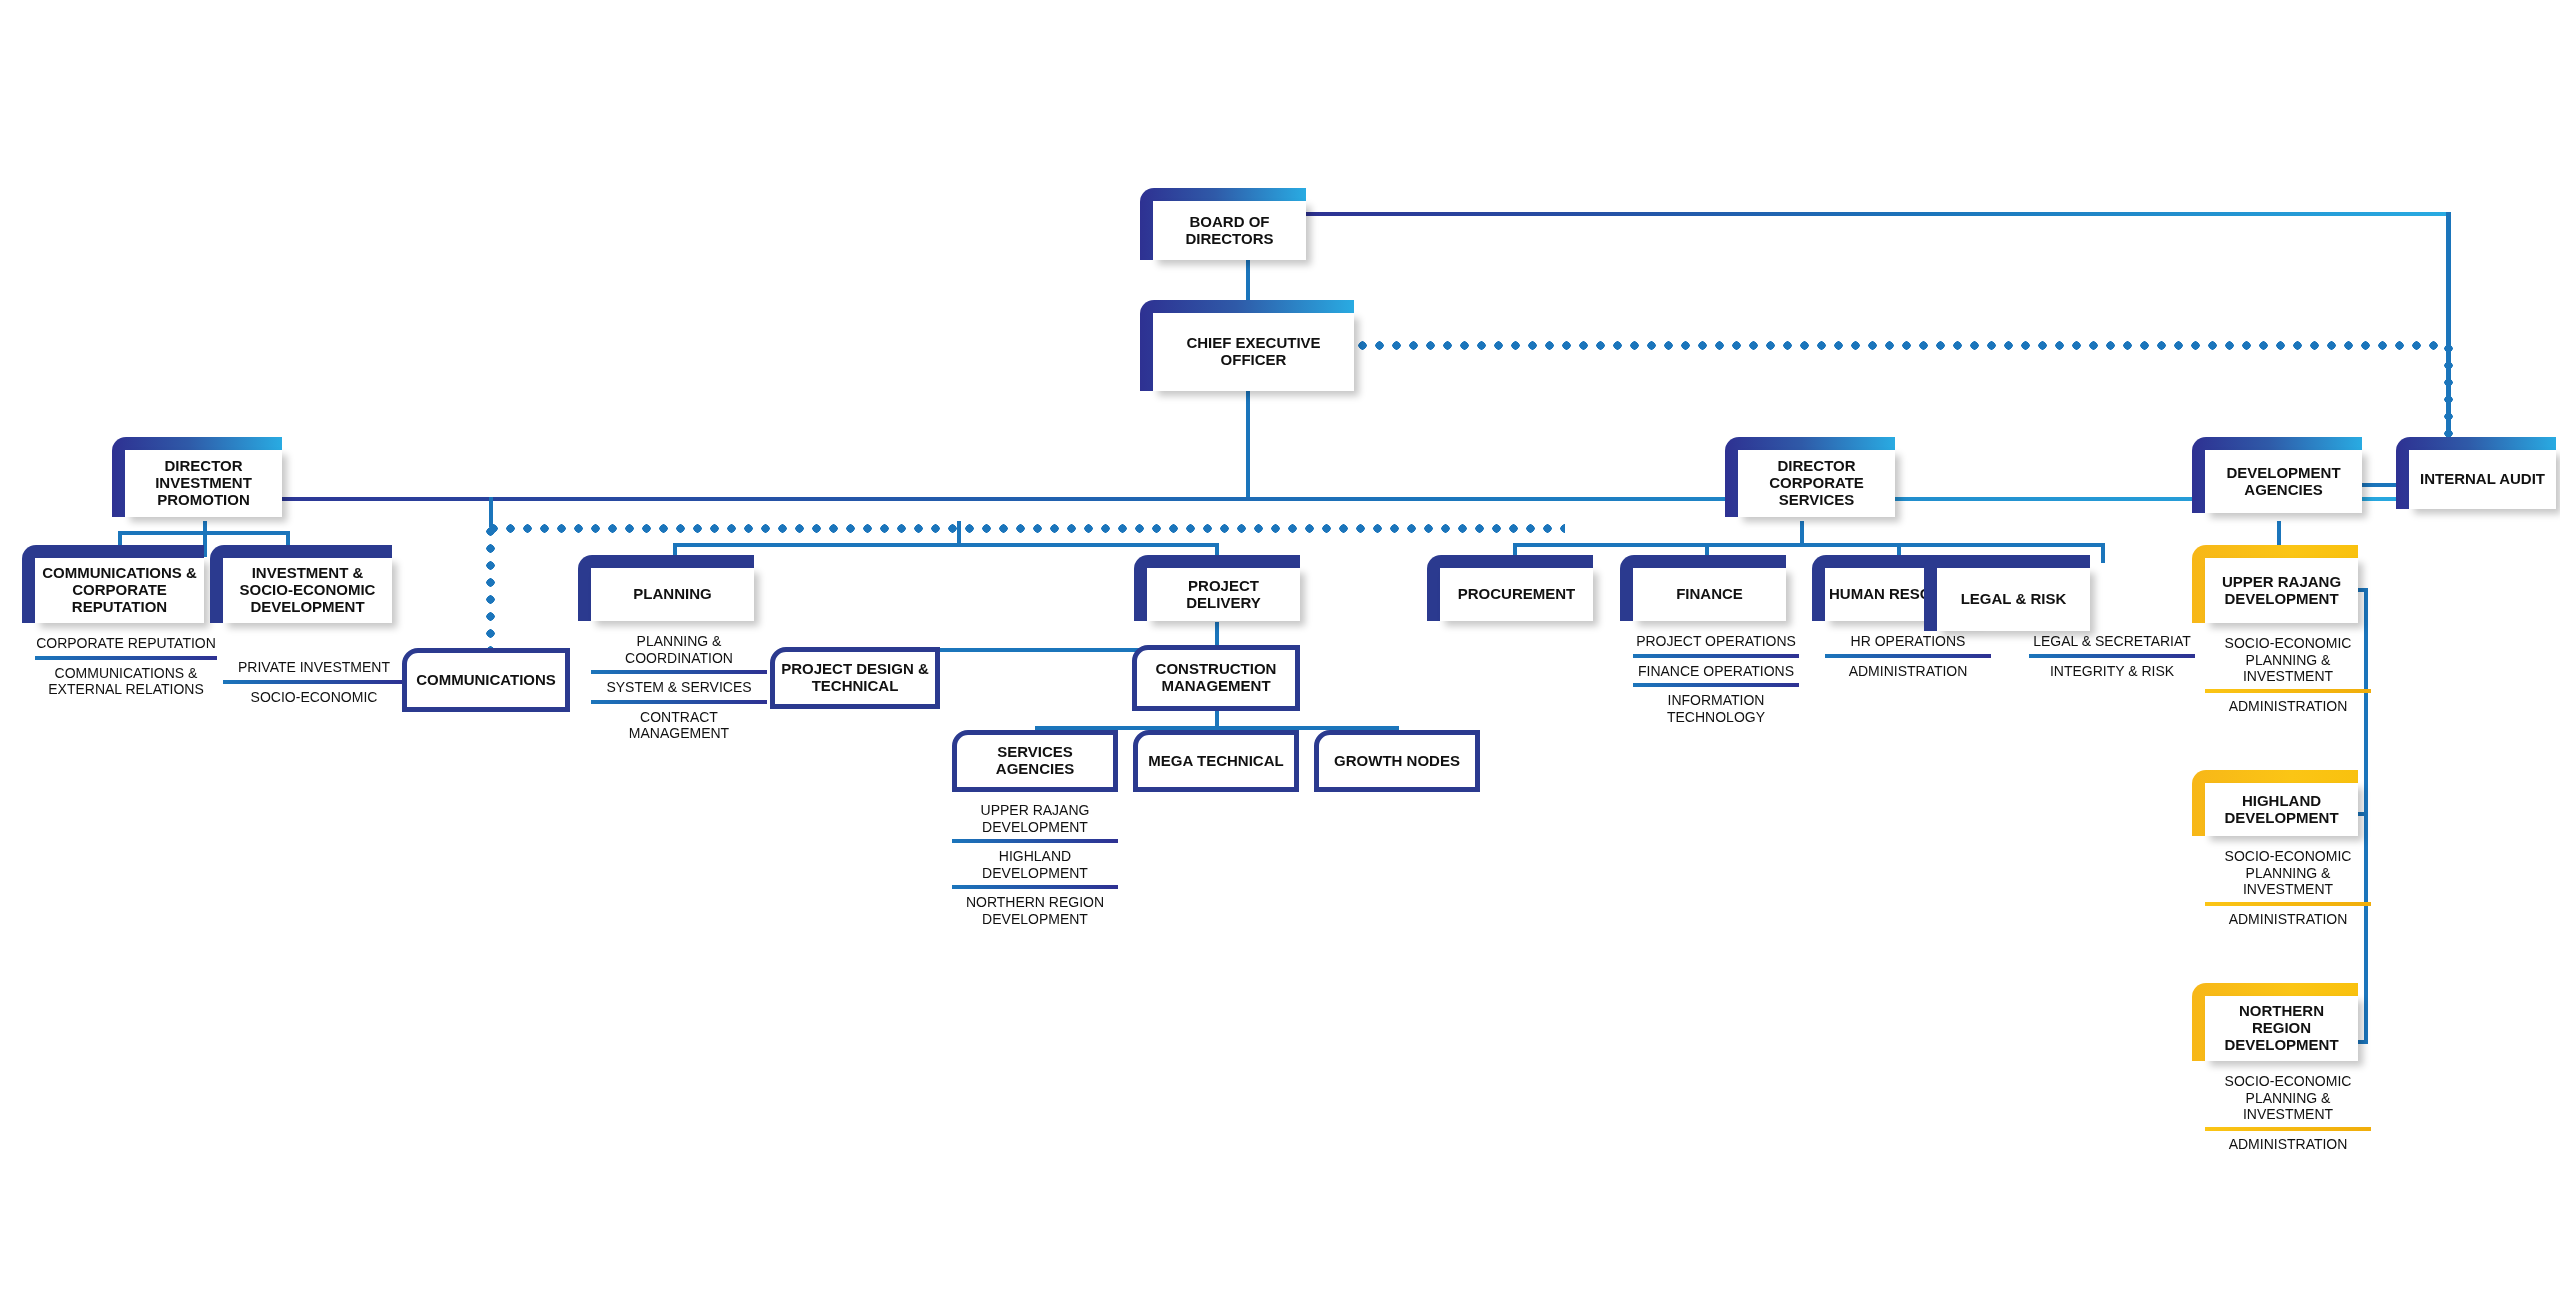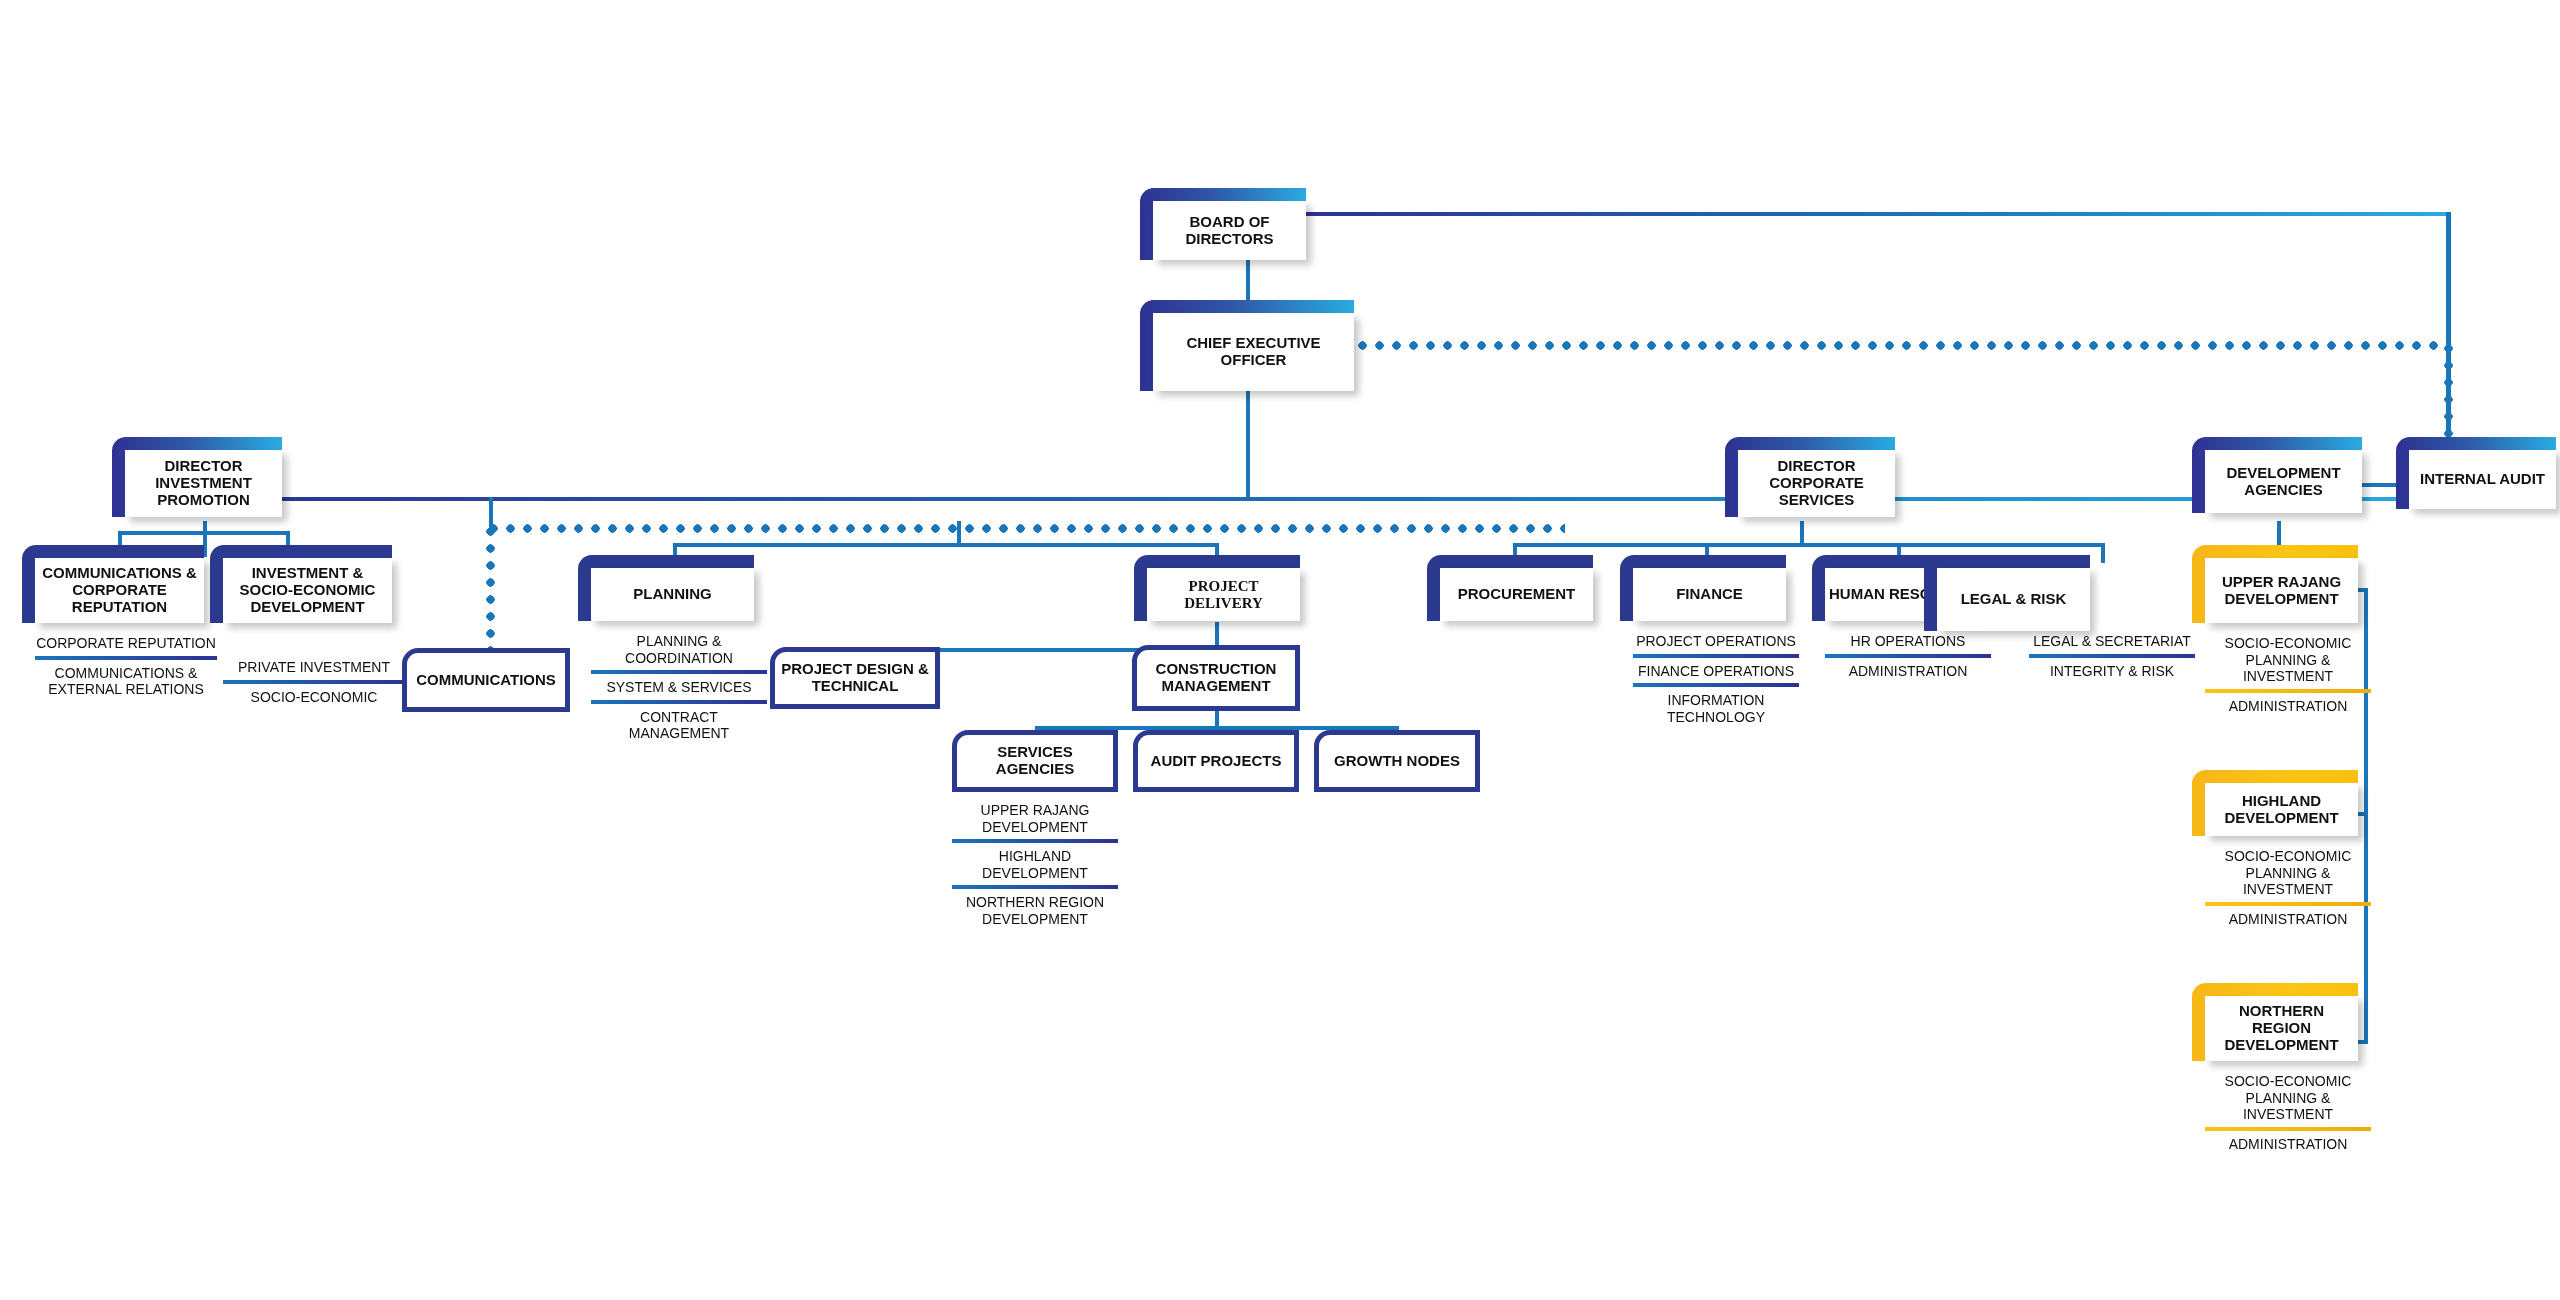--- a/index.html
+++ b/index.html
@@ -156,21 +156,21 @@
     <div class="card" style="font-size:15px;">PLANNING</div>
   </div>
   <div class="subs" style="left:591px;top:628px;width:176px;font-size:14px;">
     <div class="s">PLANNING &amp; COORDINATION</div>
     <div class="sep"></div>
     <div class="s">SYSTEM &amp; SERVICES</div>
     <div class="sep"></div>
     <div class="s">CONTRACT MANAGEMENT</div>
   </div>
 
-  <div class="node navy" style="left:1134px;top:555px;width:166px;height:66px;font-family:Liberation Serif, serif;">
+  <div class="node navy" style="left:1134px;top:555px;width:166px;height:66px;">
     <div class="back"></div>
     <div class="card" style="font-size:15px;">PROJECT DELIVERY</div>
   </div>
 
   <div class="onode" style="left:770px;top:647px;width:170px;height:62px;font-size:15px;">
     <span>PROJECT DESIGN &amp; TECHNICAL</span>
   </div>
 
   <div class="onode" style="left:1132px;top:645px;width:168px;height:66px;font-size:15px;">
     <span>CONSTRUCTION MANAGEMENT</span>
@@ -181,21 +181,21 @@
   </div>
   <div class="subs" style="left:952px;top:797px;width:166px;font-size:14px;">
     <div class="s">UPPER RAJANG DEVELOPMENT</div>
     <div class="sep"></div>
     <div class="s">HIGHLAND DEVELOPMENT</div>
     <div class="sep"></div>
     <div class="s">NORTHERN REGION DEVELOPMENT</div>
   </div>
 
   <div class="onode" style="left:1133px;top:730px;width:166px;height:62px;font-size:15px;">
-    <span>AUDIT PROJECTS</span>
+    <span>MEGA TECHNICAL</span>
   </div>
 
   <div class="onode" style="left:1314px;top:730px;width:166px;height:62px;font-size:15px;">
     <span>GROWTH NODES</span>
   </div>
 
   <div class="node navy" style="left:1427px;top:555px;width:166px;height:66px;">
     <div class="back"></div>
     <div class="card" style="font-size:15px;">PROCUREMENT</div>
   </div>

